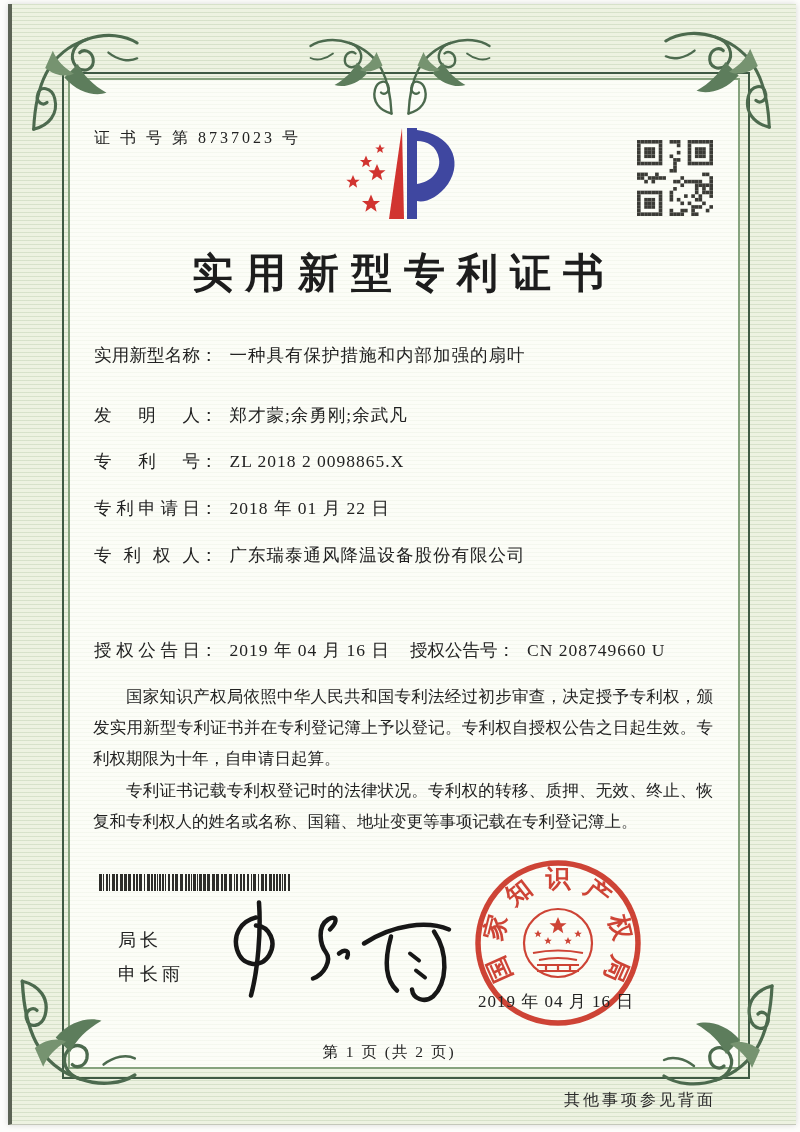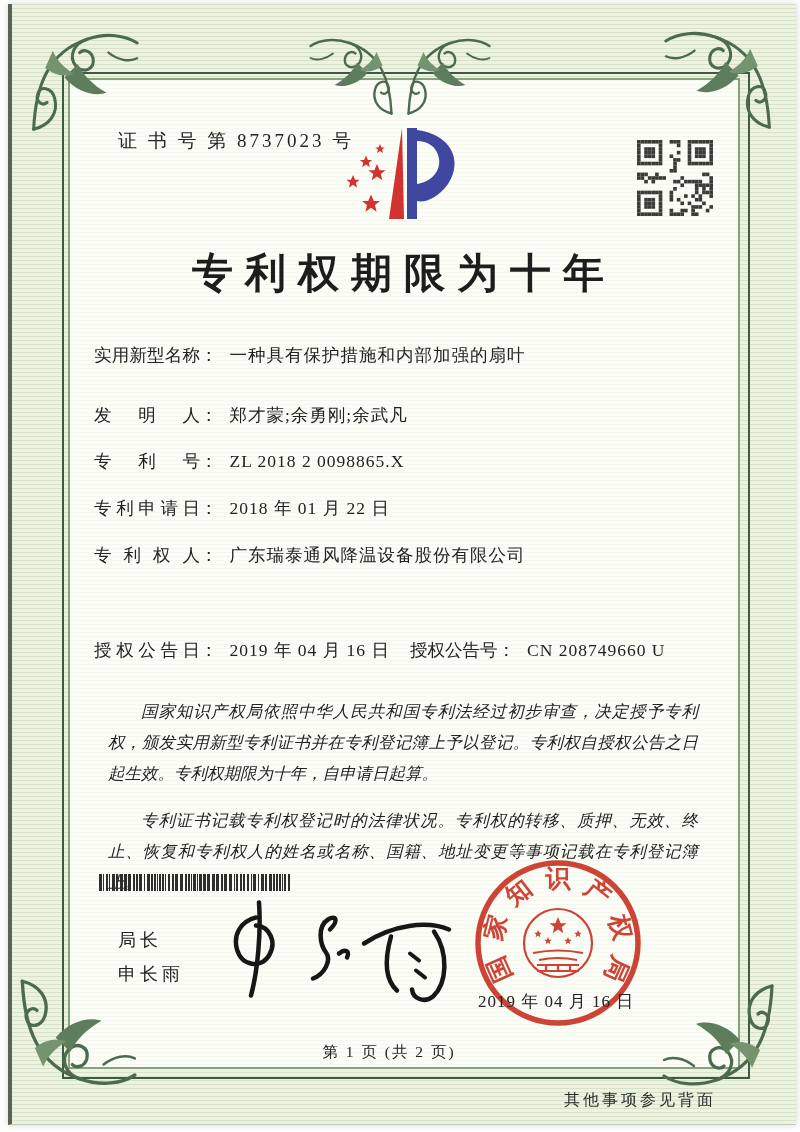--- a/index.html
+++ b/index.html
@@ -11,29 +11,29 @@
          background-image:repeating-linear-gradient(to bottom, rgba(125,158,108,.20) 0 1px, rgba(0,0,0,0) 1px 4px);
          border-left:4px solid #5c6355;border-bottom:1px solid #c4c8ba;box-shadow:0 0 6px rgba(0,0,0,.15);}
   
   .frame{position:absolute;left:62px;top:72px;width:684px;height:1003px;border:2px solid #3f5a44;}
   .frame-inner{position:absolute;left:68px;top:78px;width:668px;height:987px;border:2px solid #86a37e;
          background:#fcfdf7;
          background-image:repeating-linear-gradient(to bottom, rgba(125,158,108,.06) 0 1px, rgba(0,0,0,0) 1px 4px);}
   .orn{position:absolute;z-index:5;pointer-events:none;}
   
   .abs{position:absolute;z-index:6;}
-  #cert-no{left:94px;top:128px;font-size:19px;letter-spacing:3px;margin-left:24px;}
+  #cert-no{left:94px;top:128px;font-size:16px;letter-spacing:3px;}
   #title{left:62px;top:246px;width:684px;text-align:center;font-size:41px;font-weight:600;letter-spacing:12px;color:#1d1d1d;}
   .frow{left:94px;width:640px;font-size:17.5px;white-space:nowrap;}
   .flabel{display:inline-block;width:106px;text-align:justify;text-align-last:justify;vertical-align:bottom;}
   .fcolon{display:inline-block;margin:0 12px 0 0;}
   .fval{letter-spacing:1px;}
   .gcol2{position:absolute;left:316px;top:0;}
   #paras{left:92px;top:680px;width:622px;font-size:16.5px;line-height:1.88;text-align:justify;}
-  #paras p{margin:16px;text-indent:2em;font-style:italic;}
+  #paras p{margin:1px;text-indent:2em;}
   #barcode{left:99px;top:874px;width:200px;height:17px;display:flex;align-items:stretch;}
   #barcode div{height:100%;}
   #sig-title{left:118px;top:928px;font-size:18px;letter-spacing:4px;}
   #sig-name{left:118px;top:962px;font-size:18px;letter-spacing:4px;}
   #signature{left:212px;top:890px;}
   #seal{left:468px;top:853px;mix-blend-mode:multiply;opacity:.92;}
   #seal-date{left:478px;top:990px;font-size:17px;letter-spacing:1px;z-index:7;}
   #page-no{left:62px;top:1042px;width:654px;text-align:center;font-size:15.5px;letter-spacing:2px;}
   #back-note{left:62px;top:1090px;width:654px;text-align:right;font-size:16px;letter-spacing:3px;color:#2a2a2a;}
 </style>
@@ -270,21 +270,21 @@
       <rect x="54.285714285714285" y="68.76190476190476" width="3.619047619047619" height="3.619047619047619" fill="#3b3b36"></rect>
       <rect x="68.76190476190476" y="68.76190476190476" width="3.619047619047619" height="3.619047619047619" fill="#3b3b36"></rect>
       <rect x="32.57142857142857" y="72.38095238095238" width="3.619047619047619" height="3.619047619047619" fill="#3b3b36"></rect>
       <rect x="36.19047619047619" y="72.38095238095238" width="3.619047619047619" height="3.619047619047619" fill="#3b3b36"></rect>
       <rect x="39.80952380952381" y="72.38095238095238" width="3.619047619047619" height="3.619047619047619" fill="#3b3b36"></rect>
       <rect x="43.42857142857143" y="72.38095238095238" width="3.619047619047619" height="3.619047619047619" fill="#3b3b36"></rect>
       <rect x="54.285714285714285" y="72.38095238095238" width="3.619047619047619" height="3.619047619047619" fill="#3b3b36"></rect>
       <rect x="57.904761904761905" y="72.38095238095238" width="3.619047619047619" height="3.619047619047619" fill="#3b3b36"></rect>
     </svg>
 
-  <div class="abs" id="title">专利权期限为十年</div>
+  <div class="abs" id="title">实用新型专利证书</div>
 
   <div class="abs frow" style="top:343px">
     <span class="flabel">实用新型名称</span><span class="fcolon">：</span><span class="fval">一种具有保护措施和内部加强的扇叶</span>
   </div>
   <div class="abs frow" style="top:403px">
     <span class="flabel">发明人</span><span class="fcolon">：</span><span class="fval">郑才蒙;余勇刚;余武凡</span>
   </div>
   <div class="abs frow" style="top:449px">
     <span class="flabel">专利号</span><span class="fcolon">：</span><span class="fval">ZL 2018 2 0098865.X</span>
   </div>

